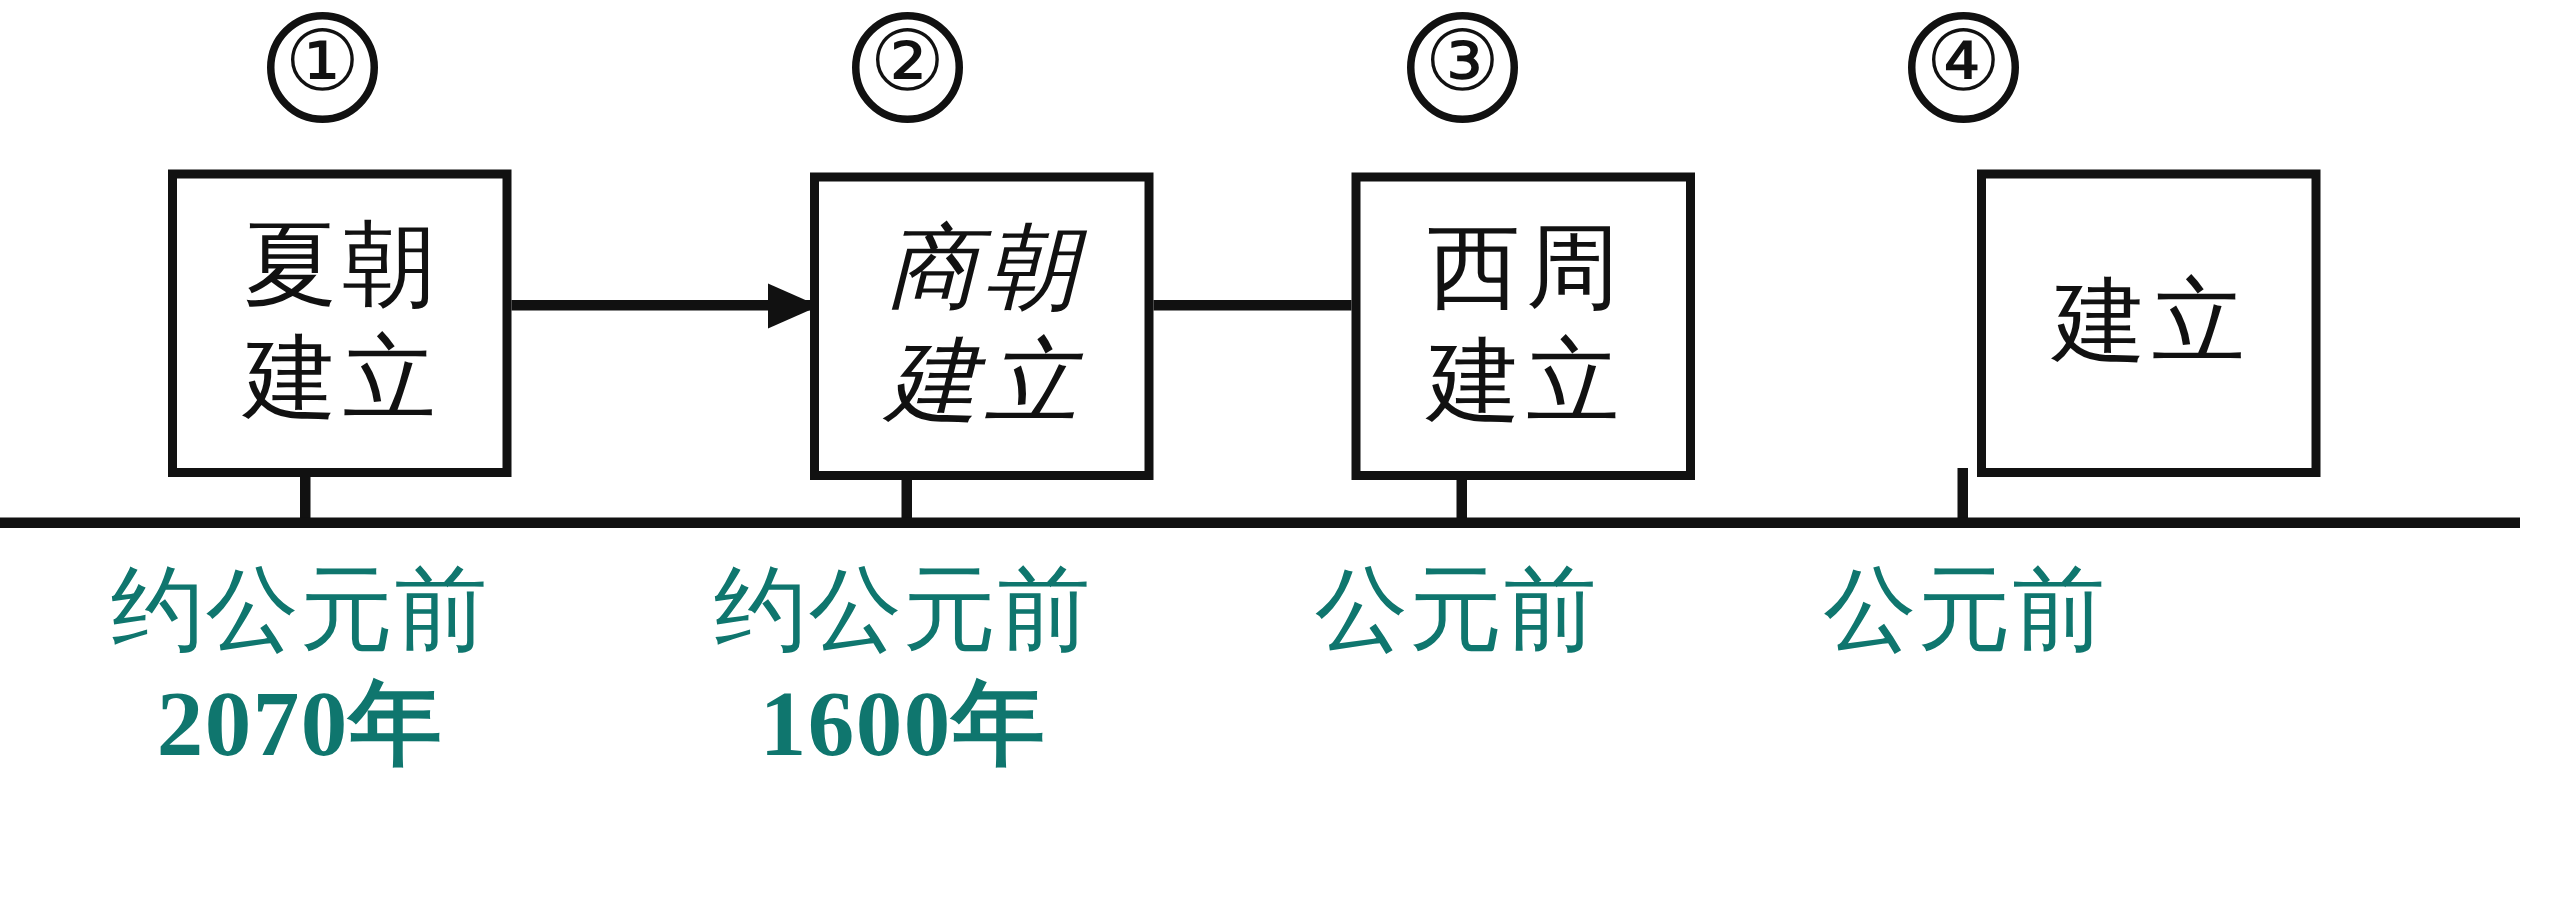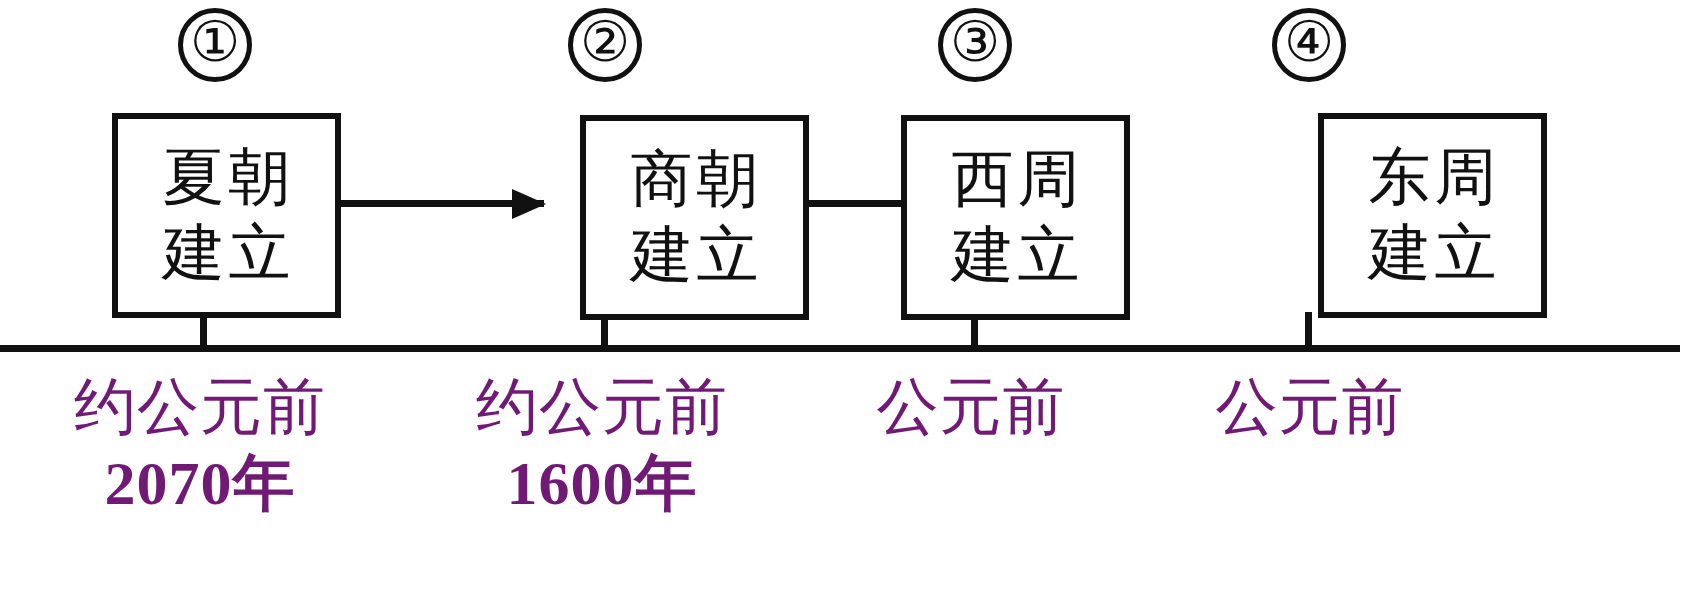--- a/index.html
+++ b/index.html
@@ -97,21 +97,21 @@
     z-index: 1;
   }
 
   
   .date-label {
     position: absolute;
     text-align: center;
     font-family: "Liberation Serif", "DejaVu Serif", serif;
     font-size: 62px;
     line-height: 1.22;
-    color: #701a75;
+    color: #0f766e;
     white-space: nowrap;
   }
   .date-label .l1 { display: block; letter-spacing: 1px; }
   .date-label .l2 { display: block; letter-spacing: 1px; font-weight: bold; }
 </style>
 </head>
 <body>
 
 <div id="stage">
 
@@ -129,32 +129,31 @@
   </div>
 
   <div class="arrow" style="left:312px; top:200px; width:232px;"></div>
   <div class="arrow" style="left:752px; top:200px; width:196px;"></div>
 
   <div class="event-box" style="left:112px; top:113px;">
     <div class="event-line">夏朝</div>
     <div class="event-line">建立</div>
   </div>
 
-  <div class="event-box" style="left:580px; top:115px;">
+  <div class="event-box" style="left:540px; top:115px;font-style:italic;">
     <div class="event-line">商朝</div>
     <div class="event-line">建立</div>
   </div>
 
   <div class="event-box" style="left:901px; top:115px;">
     <div class="event-line">西周</div>
     <div class="event-line">建立</div>
   </div>
 
   <div class="event-box" style="left:1318px; top:113px;">
-    <div class="event-line">东周</div>
     <div class="event-line">建立</div>
   </div>
 
   <div class="tick" style="left:200px; top:312px; height:38px;"></div>
   <div class="tick" style="left:601px; top:314px; height:36px;"></div>
   <div class="tick" style="left:971px; top:314px; height:36px;"></div>
   <div class="tick" style="left:1305px; top:312px; height:38px;"></div>
 
   <div class="axis" style="left:0px; top:345px; width:1680px;"></div>
 

